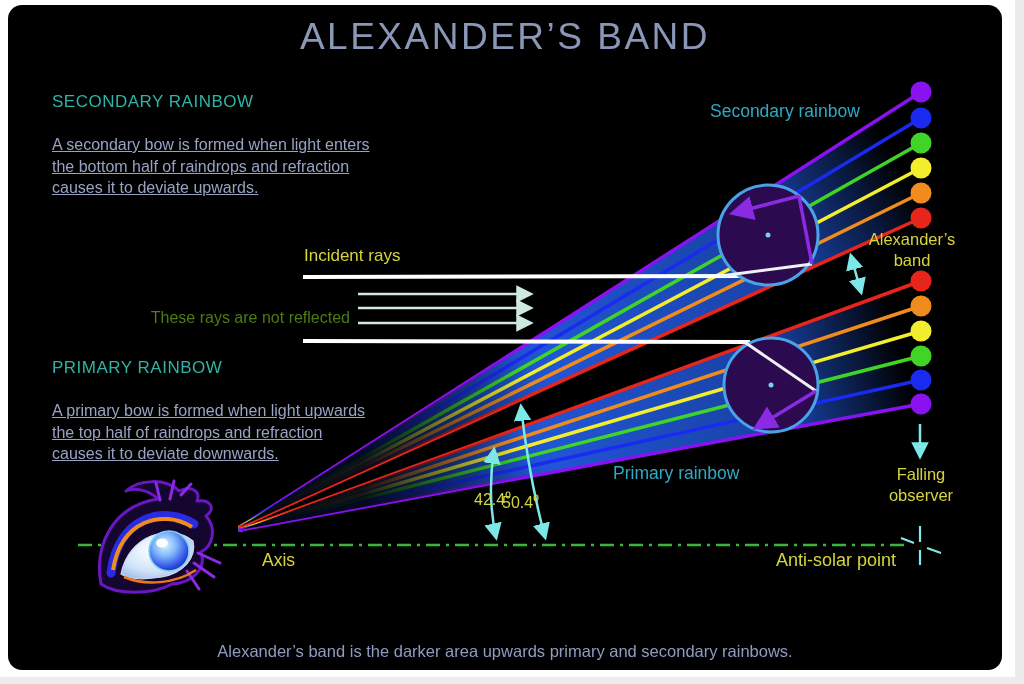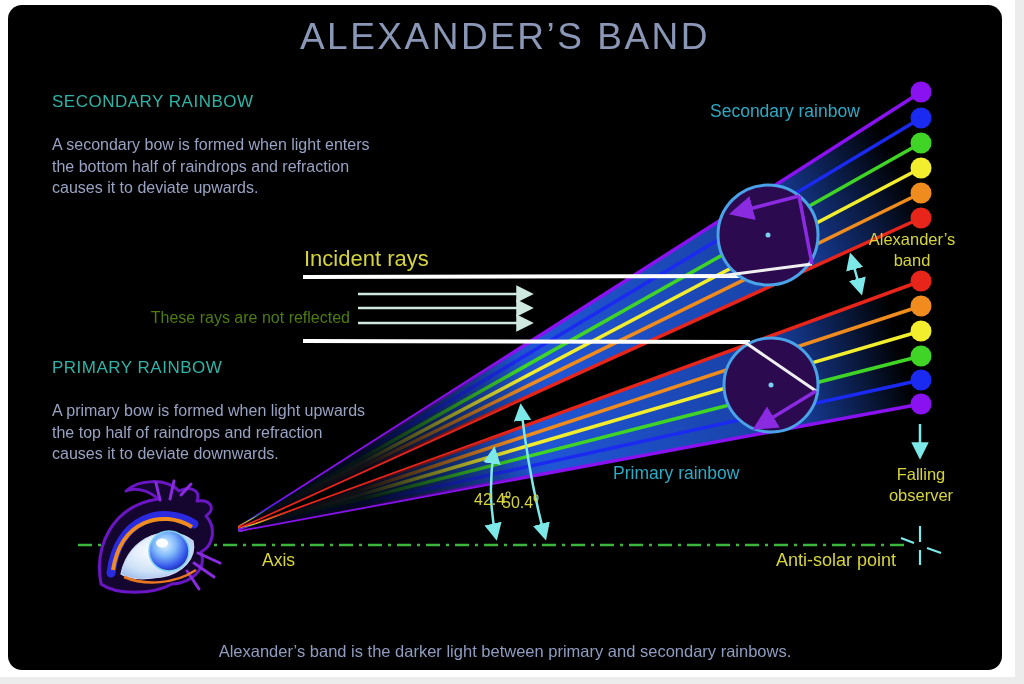--- a/index.html
+++ b/index.html
@@ -7,28 +7,28 @@
        font-family:"Liberation Sans", sans-serif;}
   .panel{position:absolute;left:8px;top:5px;width:994px;height:665px;
          background:#000000;border-radius:14px;}
   .edge-right{position:absolute;right:0;top:0;width:9px;height:684px;background:#ececec;}
   .edge-bottom{position:absolute;left:0;bottom:0;width:1024px;height:7px;background:#ececec;}
   svg.layer{position:absolute;left:0;top:0;width:1024px;height:684px;}
   .txt{position:absolute;white-space:pre-line;}
   .title{left:8px;top:16px;width:994px;text-align:center;font-size:37px;
          letter-spacing:2.5px;color:#8b97b7;font-weight:400;}
   .h-teal{font-size:17px;letter-spacing:.5px;color:#2fb3a6;}
-  .body-txt{width:318px;font-size:16px;line-height:21.5px;color:#98a2c2;}
+  .body-txt{width:318px;font-size:16px;line-height:21.5px;color:#98a2c2;text-decoration:underline;}
   .lbl-yellow{color:#d6d43c;}
   .lbl-teal{color:#2fa9c4;}
   .sec-head{left:52px;top:92px;}
   .sec-body{left:52px;top:134px;}
   .pri-head{left:52px;top:358px;}
   .pri-body{left:52px;top:400px;}
-  .incident{left:304px;top:246px;font-size:22px;}
+  .incident{left:304px;top:246px;font-size:17px;}
   .notref{left:104px;top:287px;width:246px;text-align:right;font-size:16px;
           line-height:20.5px;color:#4d7c0f;}
   .sec-rainbow{left:710px;top:101px;font-size:17.5px;}
   .pri-rainbow{left:613px;top:463px;font-size:17.5px;}
   .alex-band{left:856px;top:229px;width:112px;text-align:center;font-size:16.5px;
              line-height:20.5px;}
   .falling{left:868px;top:464px;width:106px;text-align:center;font-size:16.5px;
            line-height:20.5px;}
   .angle{font-size:16px;}
   .a42{left:446px;top:488px;margin-left:28px;}
@@ -203,18 +203,18 @@
 <div class="txt lbl-yellow alex-band">Alexander’s band</div>
 <div class="txt lbl-yellow falling">Falling observer</div>
 
 <div class="txt lbl-yellow angle a42">42.4⁰</div>
 <div class="txt lbl-yellow angle a50">50.4⁰</div>
 
 <div class="txt lbl-yellow axis-lbl">Axis</div>
 <div class="txt lbl-yellow anti-lbl">Anti-solar point</div>
 
 <div class="txt caption">
-  <div>Alexander’s band is the darker light between primary and secondary rainbows.</div>
+  <div>Alexander’s band is the darker area upwards primary and secondary rainbows.</div>
   <div>Light follows different paths as it enters and exits the droplets that form primary and secondary rainbows.</div>
 </div>
 
 <div class="edge-right"></div>
 <div class="edge-bottom"></div>
 
 </body></html>

